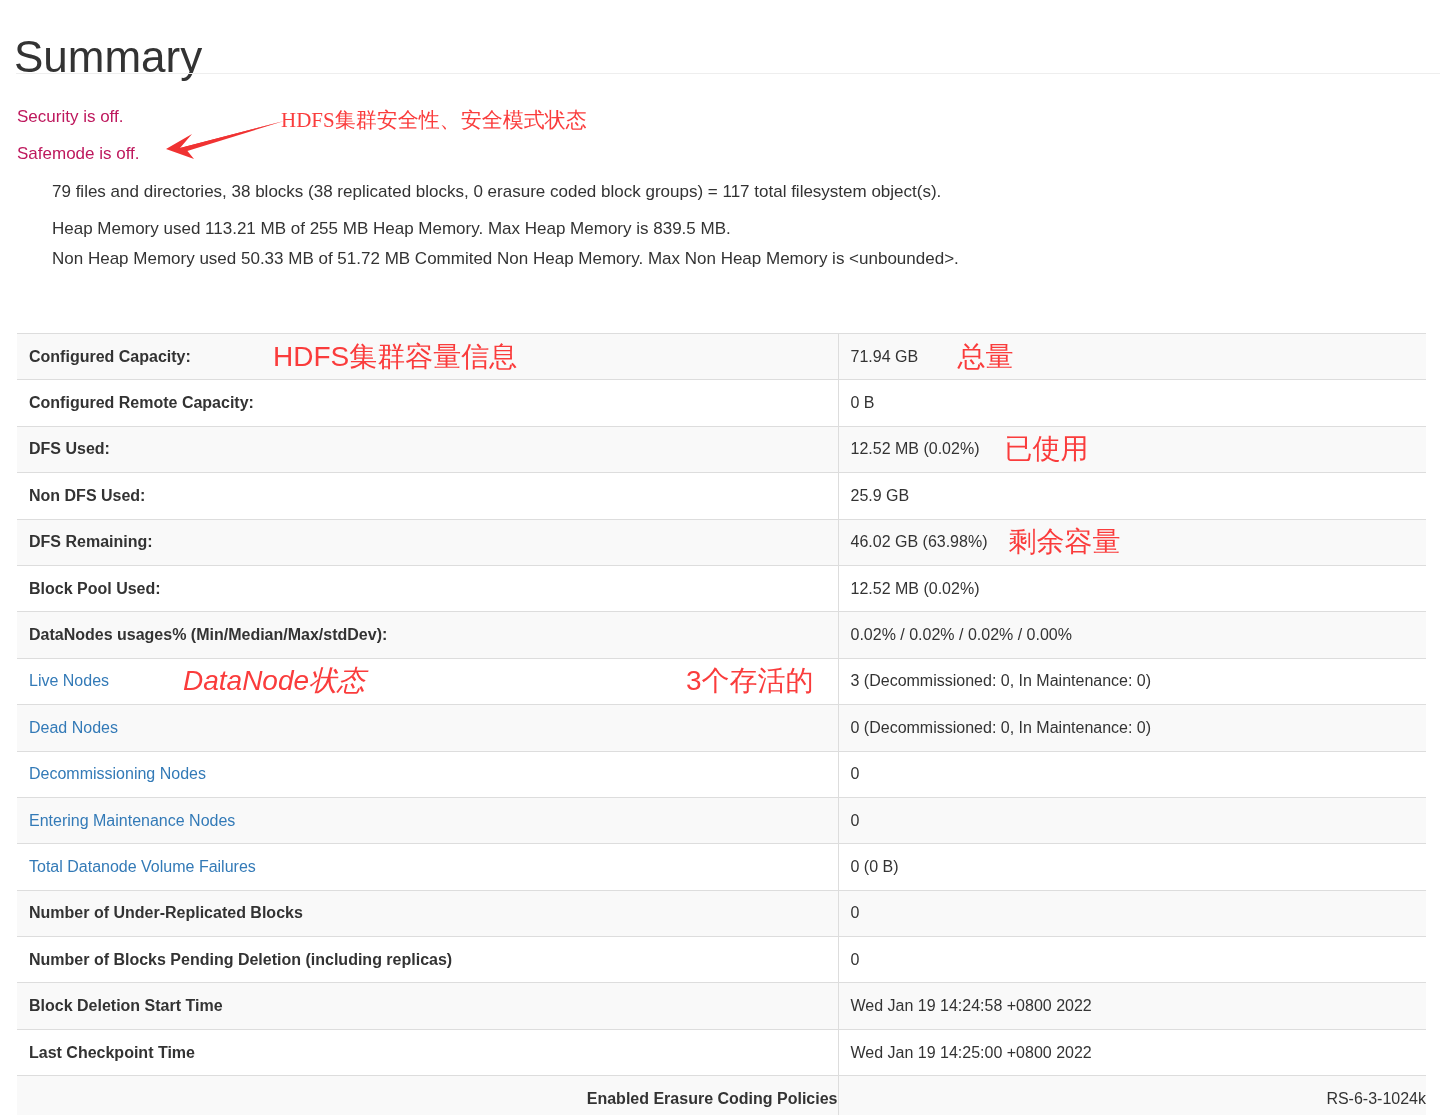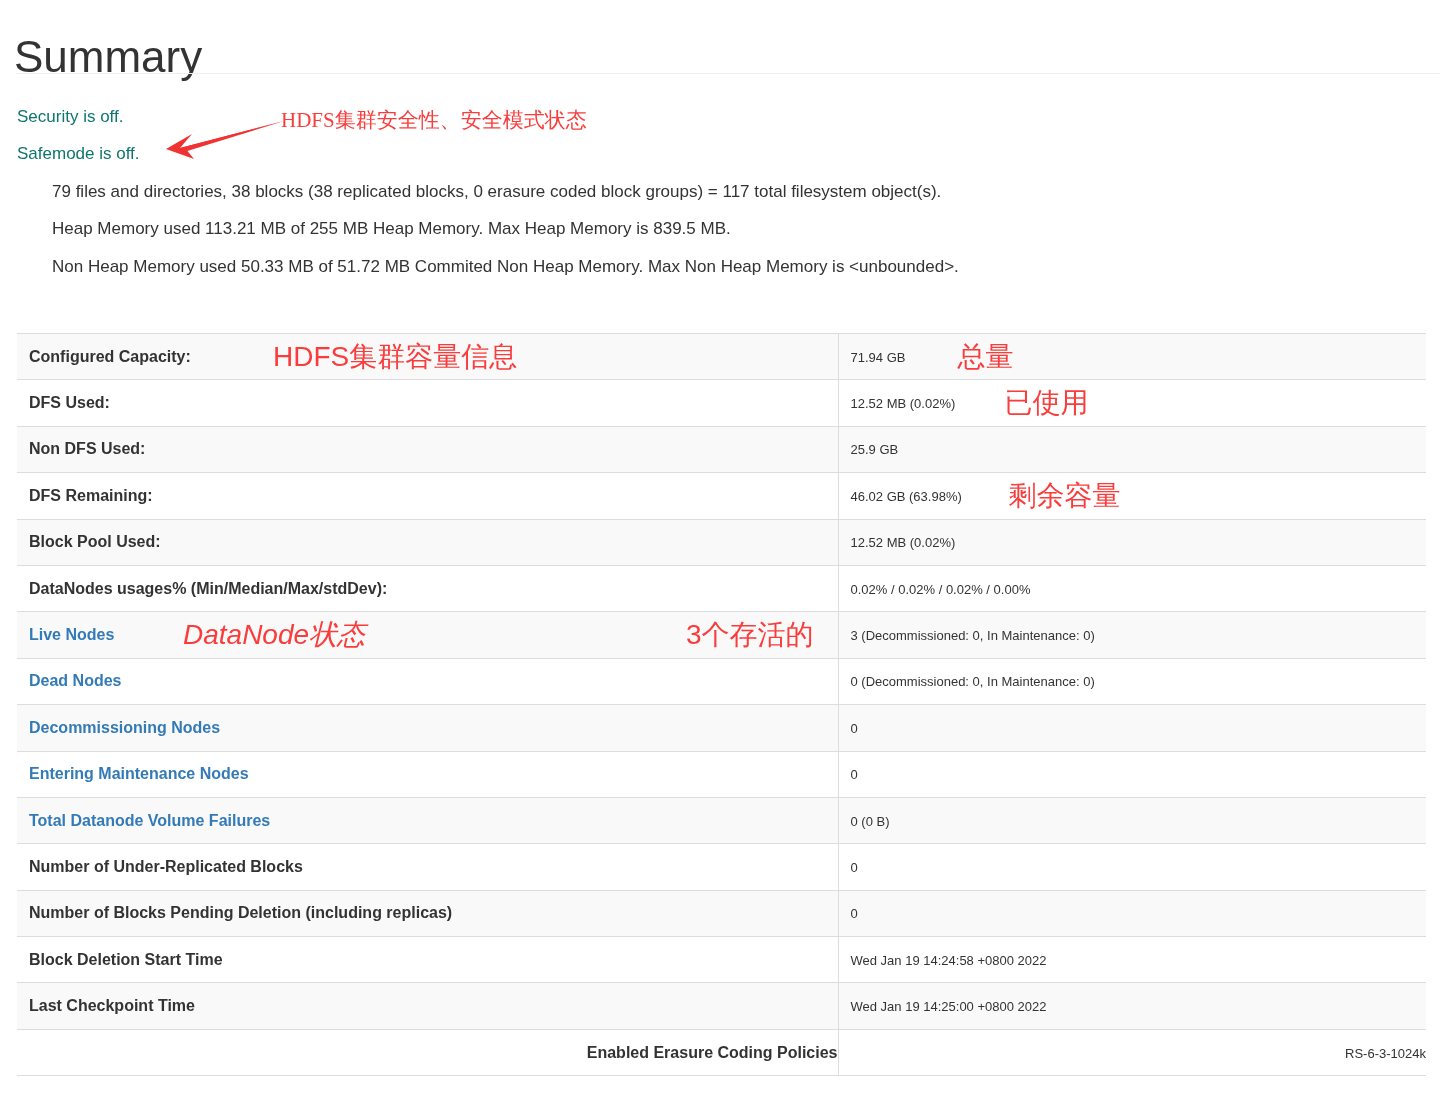--- a/index.html
+++ b/index.html
@@ -42,38 +42,38 @@
     height: 1px;
     background: #eeeeee;
   }
 
   
   .status-line {
     position: absolute;
     left: 17px;
     font-size: 17px;
     line-height: 22px;
-    color: #0f766e;
+    color: #be185d;
     white-space: nowrap;
   }
   .status-security { top: 106px; }
   .status-safemode { top: 143px; }
 
   .info-line {
     position: absolute;
     left: 17px;
     font-size: 17px;
     line-height: 22px;
     color: #333333;
     white-space: nowrap;
     margin-left: 35px;
   }
   .info-1 { top: 181px; }
   .info-2 { top: 218px; }
-  .info-3 { top: 256px; }
+  .info-3 { top: 248px; }
 
   
   .annotation {
     position: absolute;
     color: #fa3c3c;
     font-size: 21px;
     line-height: 24px;
     white-space: nowrap;
     font-family: Liberation Serif, serif;
   }
@@ -128,29 +128,29 @@
   .col-value {
     width: 588px;
     position: relative;
   }
   .label-text {
     font-weight: bold;
     color: #333333;
     font-size: 16px;
   }
   .label-link {
-    font-weight: bold;
+    font-weight: normal;
     color: #337ab7;
     font-size: 16px;
     text-decoration: none;
     cursor: pointer;
   }
   .value-text {
     color: #333333;
-    font-size: 13px;
+    font-size: 16px;
   }
 
   
   .cell-ann {
     color: #fa3c3c;
     font-size: 28px;
     white-space: nowrap;
     position: absolute;
     top: 50%;
     transform: translateY(-50%);
@@ -190,20 +190,28 @@
         <td class="col-label">
           <span class="label-text">Configured Capacity:</span>
           <span class="cell-ann ann-capacity">HDFS集群容量信息</span>
         </td>
         <td class="col-value">
           <span class="value-text">71.94 GB</span>
           <span class="cell-ann ann-total">总量</span>
         </td>
       </tr>
 
+      <tr>
+        <td class="col-label">
+          <span class="label-text">Configured Remote Capacity:</span>
+        </td>
+        <td class="col-value">
+          <span class="value-text">0 B</span>
+        </td>
+      </tr>
 
       <tr>
         <td class="col-label">
           <span class="label-text">DFS Used:</span>
         </td>
         <td class="col-value">
           <span class="value-text">12.52 MB (0.02%)</span>
           <span class="cell-ann ann-used">已使用</span>
         </td>
       </tr>

